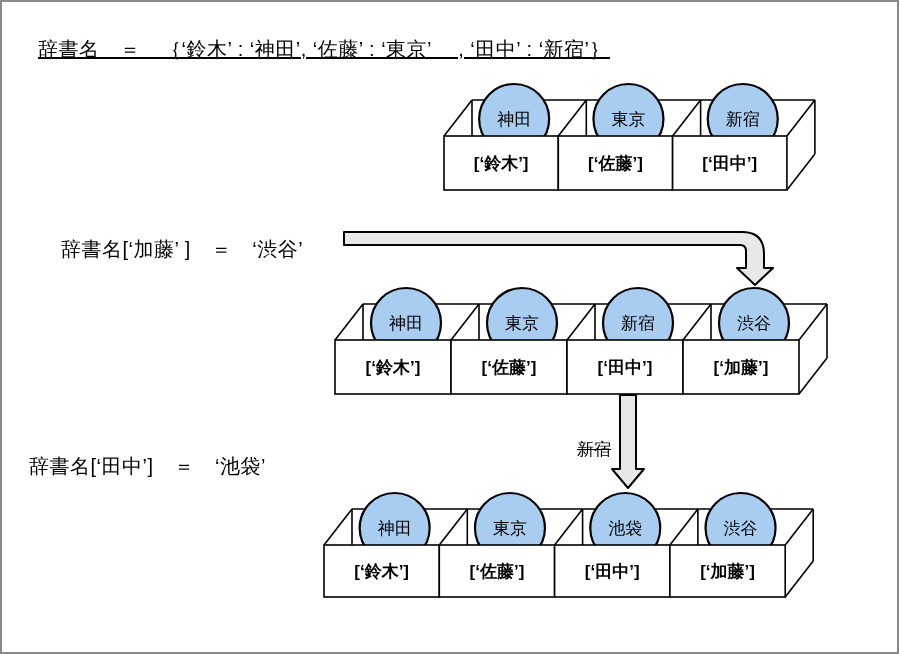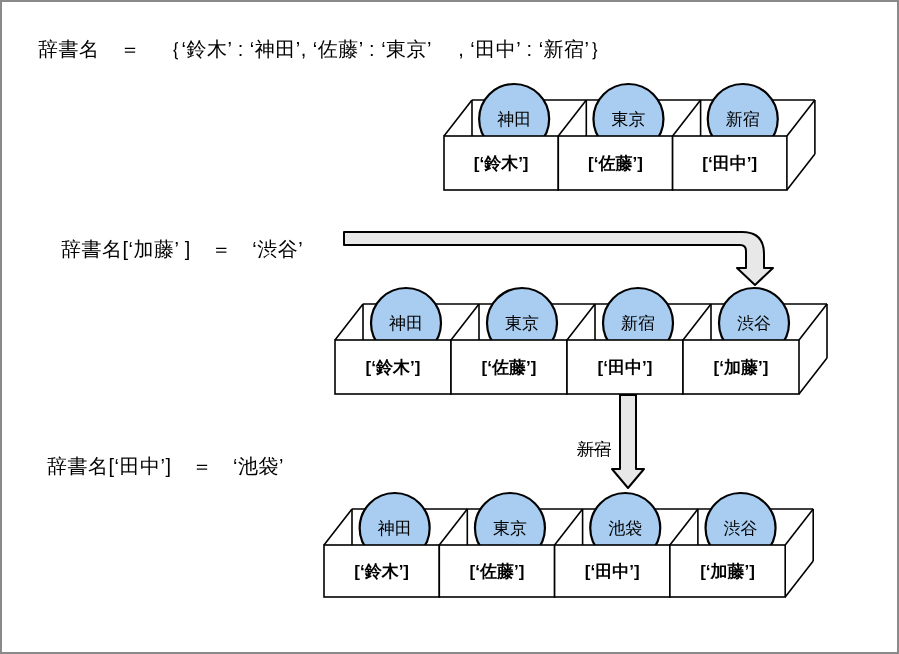--- a/index.html
+++ b/index.html
@@ -14,23 +14,23 @@
   }
   svg{position:absolute;left:0;top:0;}
   svg text{font-family:"Liberation Sans", sans-serif;fill:#000;}
   .stmt{
     position:absolute;
     font-size:20px;
     color:#000;
     white-space:pre;
     letter-spacing:0.5px;
   }
-  .stmt1{left:36px;top:34px;}
+  .stmt1{left:36px;top:34px;text-decoration:underline;}
   .stmt2{left:44px;top:234px;margin-left:15px;}
-  .stmt3{left:45px;top:451px;text-align:right;}
+  .stmt3{left:27px;top:451px;text-align:right;}
   .removed-label{
     position:absolute;
     left:566px;top:436px;
     width:52px;
     font-size:17px;
     color:#000;
     text-align:center;
     text-decoration:line-through;
   }
 </style>

